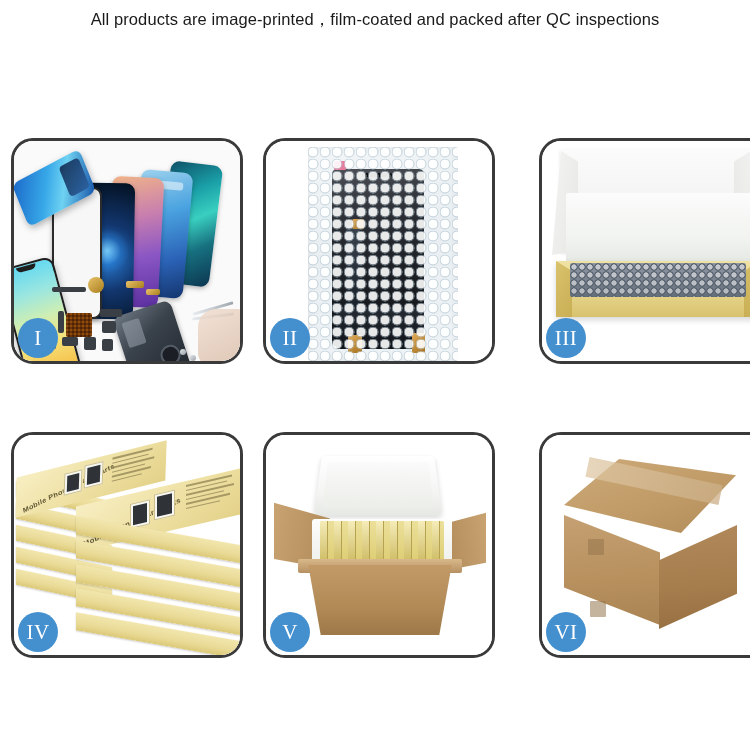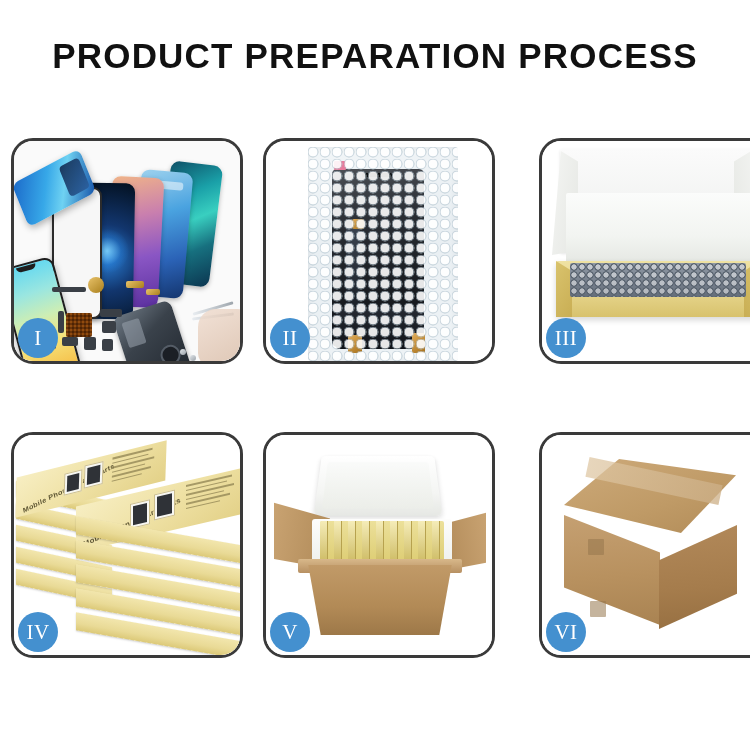--- a/index.html
+++ b/index.html
@@ -297,21 +297,21 @@
     clip-path:polygon(0 34%,100% 0,100% 66%,0 100%);
   }
   .ctab{position:absolute;background:rgba(150,118,76,.55);border-radius:1px;}
 </style>
 </head>
 <body>
 
 <div class="page">
 
   <div class="header">
-    <h1 class="title">PRODUCT PREPARATION PROCESS</h1>
+    <p class="subtitle">All products are image-printed，film-coated and packed after QC inspections</p>
   </div>
 
   <div class="grid">
 
     <div class="cell c1">
       <div class="panel">
         <div class="photo p1">
           <div class="ph ph-e"></div>
           <div class="ph ph-d"></div>
           <div class="ph ph-c"></div>

